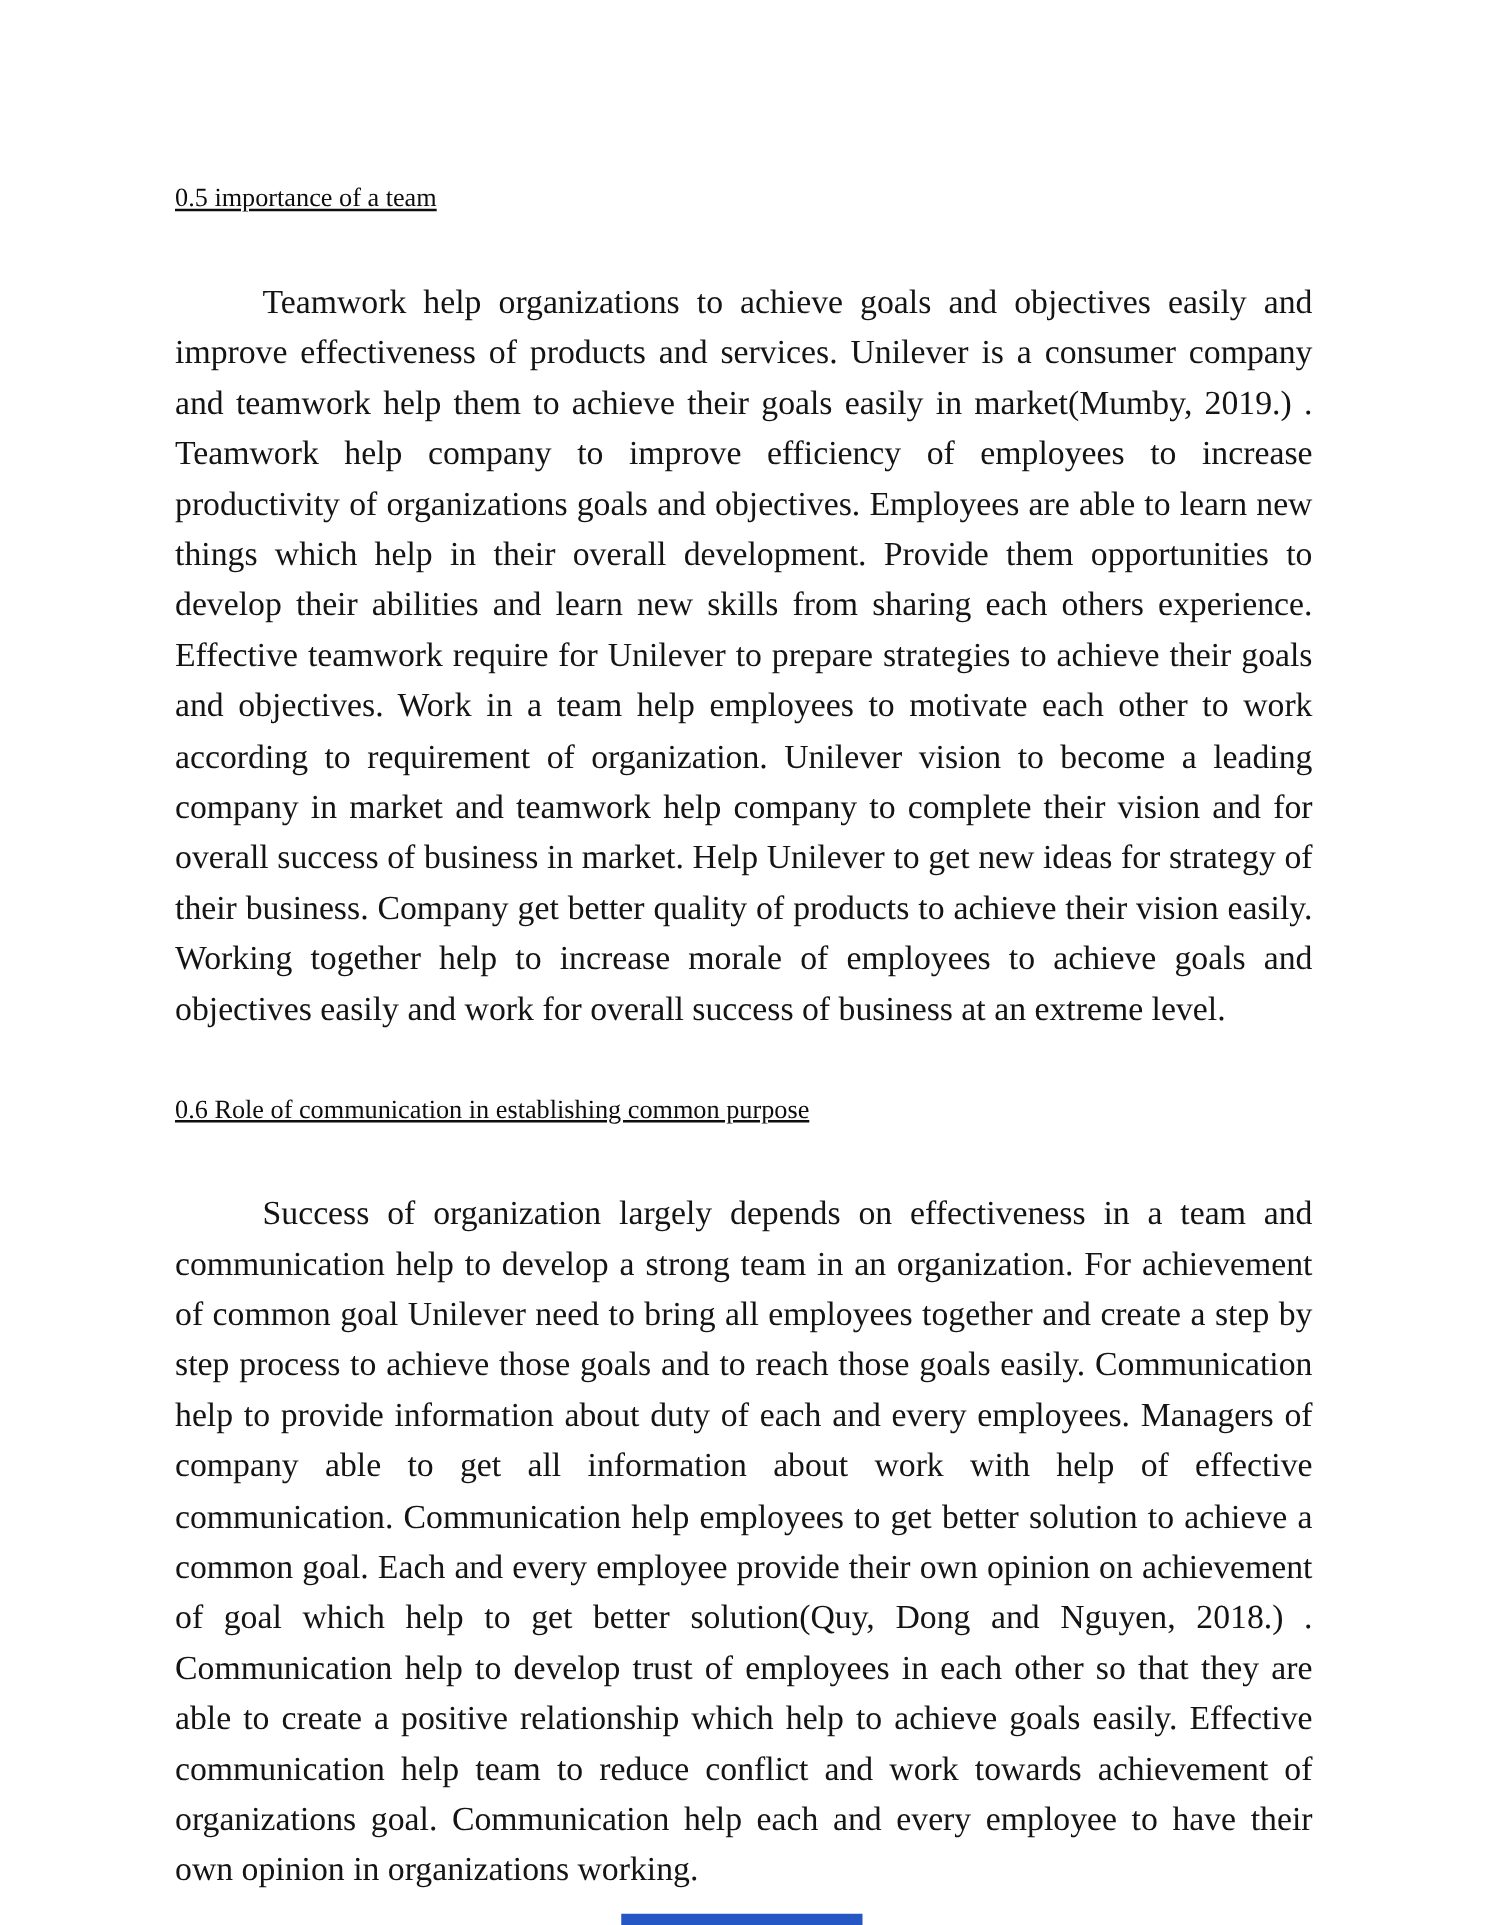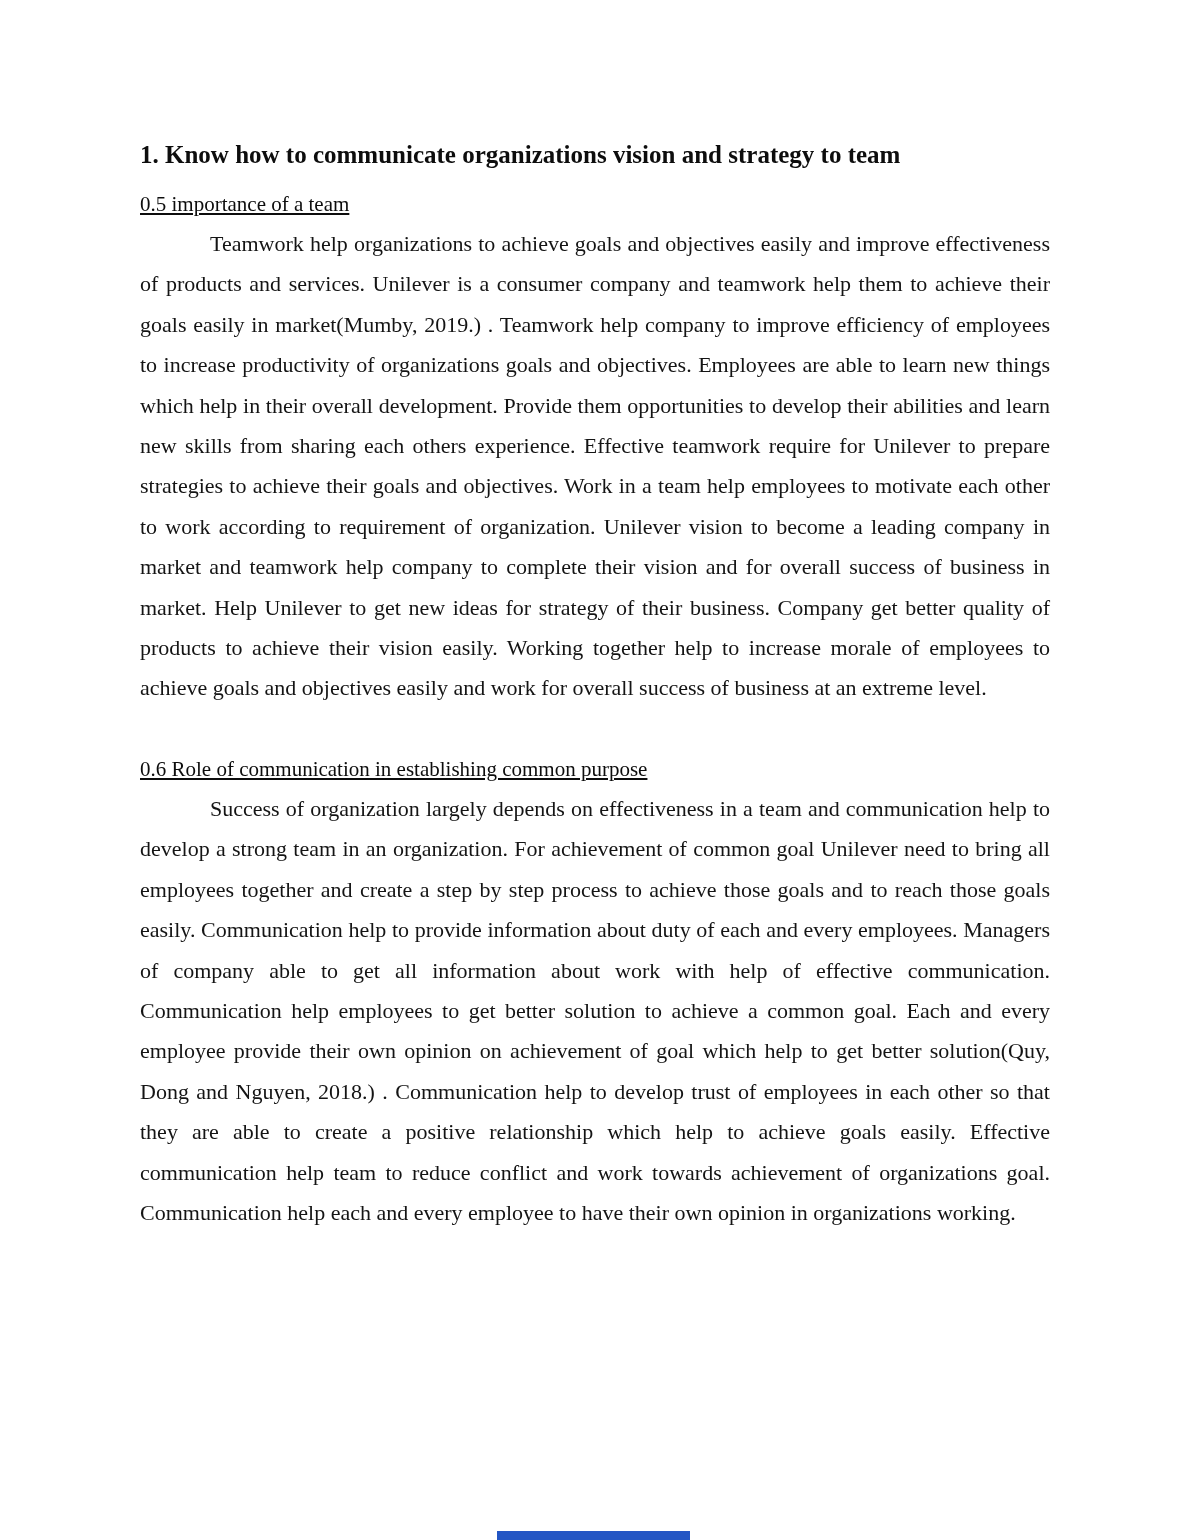--- a/index.html
+++ b/index.html
@@ -30,45 +30,45 @@
     color: #0d0d0d;
   }
   .sub-heading {
     font-size: 21px;
     font-weight: normal;
     text-decoration: underline;
     line-height: 40px;
     color: #0d0d0d;
   }
   .body-para {
-    font-size: 22px;
+    font-size: 27px;
     line-height: 40.4px;
     text-align: justify;
     text-indent: 70px;
     color: #141414;
+    margin-top: 43px;
   }
   .section-gap {
     margin-top: 40px;
   }
   .footer-bar {
     position: absolute;
     left: 497px;
     bottom: 0;
     width: 193px;
     height: 9px;
     background: #2456c4;
   }
 </style>
 </head>
 <body>
 
 <div class="page">
   <div class="content">
 
-    <h1 class="main-heading">1. Know how to communicate organizations vision and strategy to team</h1>
 
     <div>
       <h2 class="sub-heading">0.5 importance of a team</h2>
       <p class="body-para">Teamwork help organizations to achieve goals and objectives easily and improve effectiveness of products and services. Unilever is a consumer company and teamwork help them to achieve their goals easily in market(Mumby, 2019.) . Teamwork help company to improve efficiency of employees to increase productivity of organizations goals and objectives. Employees are able to learn new things which help in their overall development. Provide them opportunities to develop their abilities and learn new skills from sharing each others experience. Effective teamwork require for Unilever to prepare strategies to achieve their goals and objectives. Work in a team help employees to motivate each other to work according to requirement of organization. Unilever vision to become a leading company in market and teamwork help company to complete their vision and for overall success of business in market. Help Unilever to get new ideas for strategy of their business. Company get better quality of products to achieve their vision easily. Working together help to increase morale of employees to achieve goals and objectives easily and work for overall success of business at an extreme level.</p>
     </div>
 
     <div class="section-gap">
       <h2 class="sub-heading">0.6 Role of communication in establishing common purpose</h2>
       <p class="body-para">Success of organization largely depends on effectiveness in a team and communication help to develop a strong team in an organization. For achievement of common goal Unilever need to bring all employees together and create a step by step process to achieve those goals and to reach those goals easily. Communication help to provide information about duty of each and every employees. Managers of company able to get all information about work with help of effective communication. Communication help employees to get better solution to achieve a common goal. Each and every employee provide their own opinion on achievement of goal which help to get better solution(Quy, Dong and Nguyen, 2018.) . Communication help to develop trust of employees in each other so that they are able to create a positive relationship which help to achieve goals easily. Effective communication help team to reduce conflict and work towards achievement of organizations goal. Communication help each and every employee to have their own opinion in organizations working.</p>
     </div>

